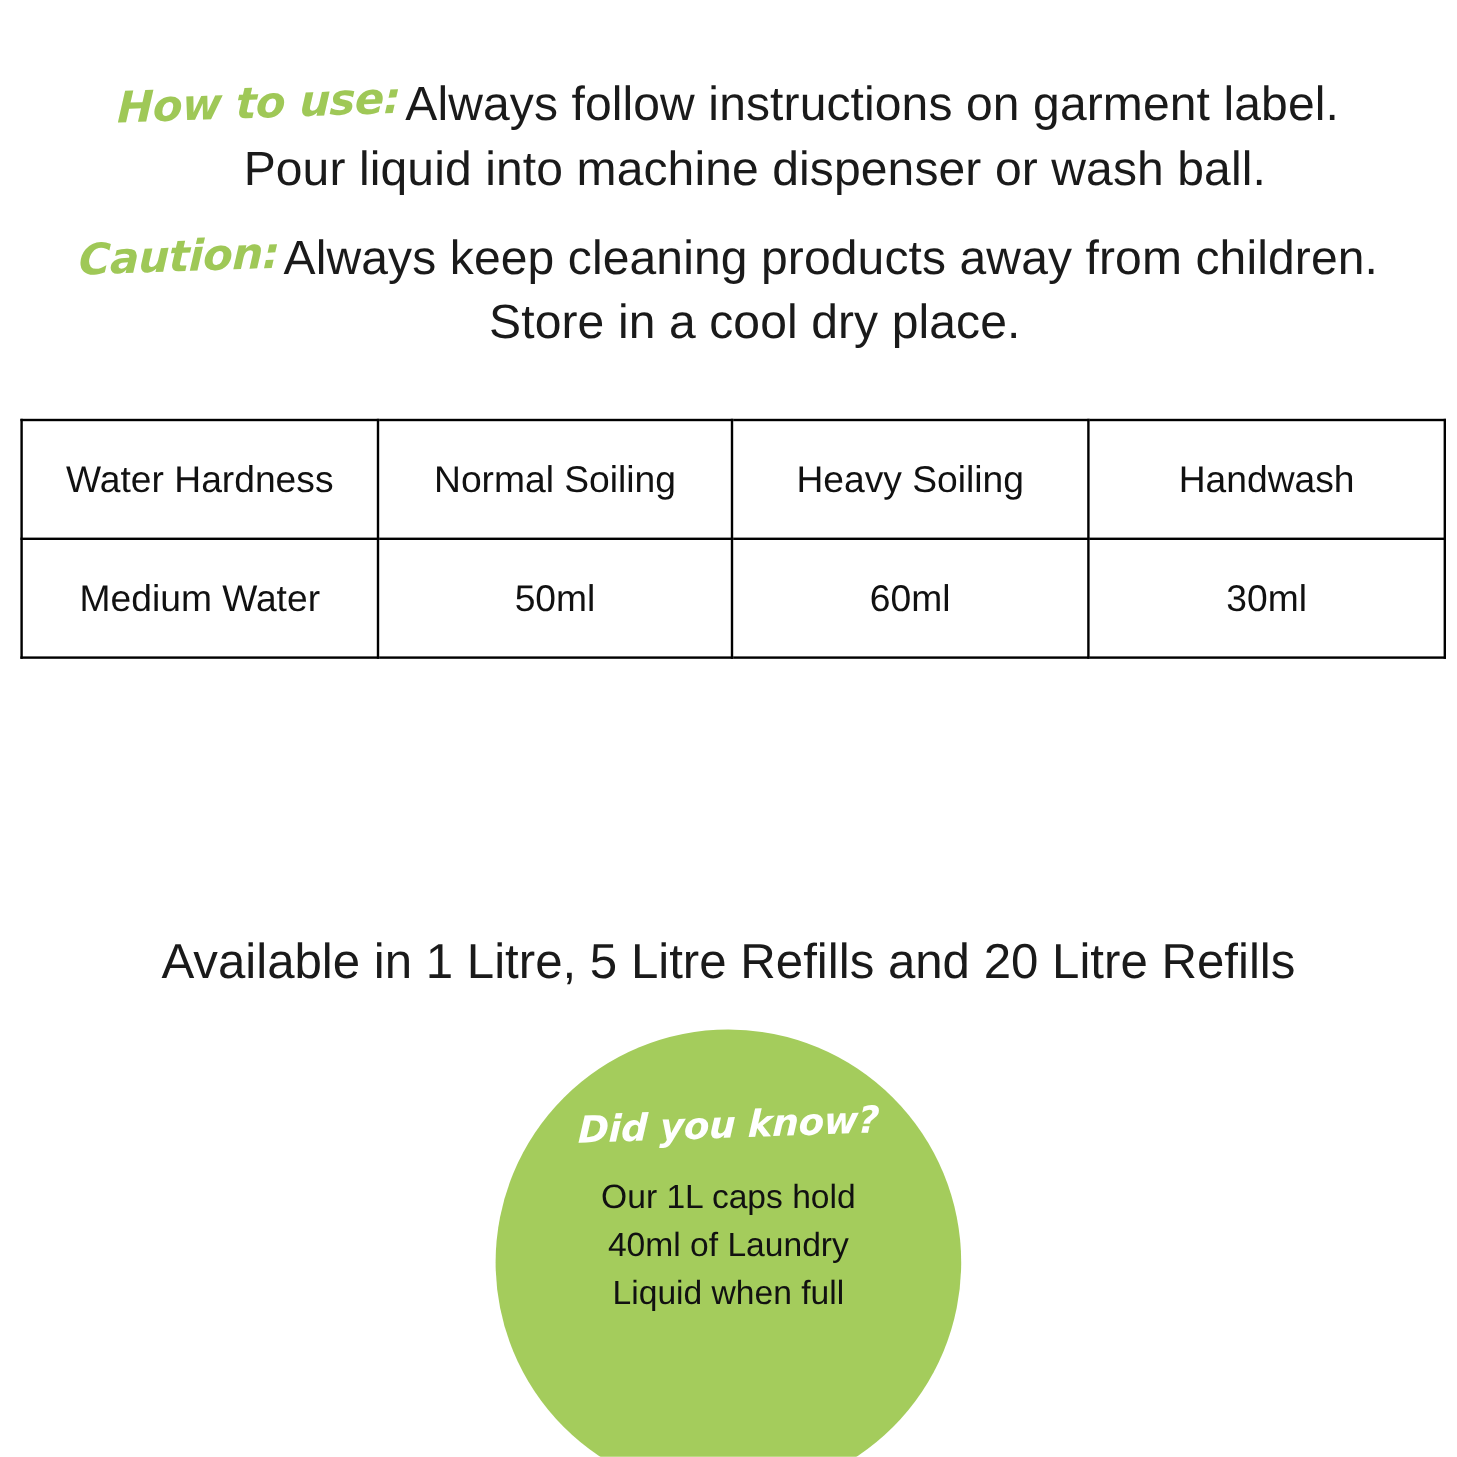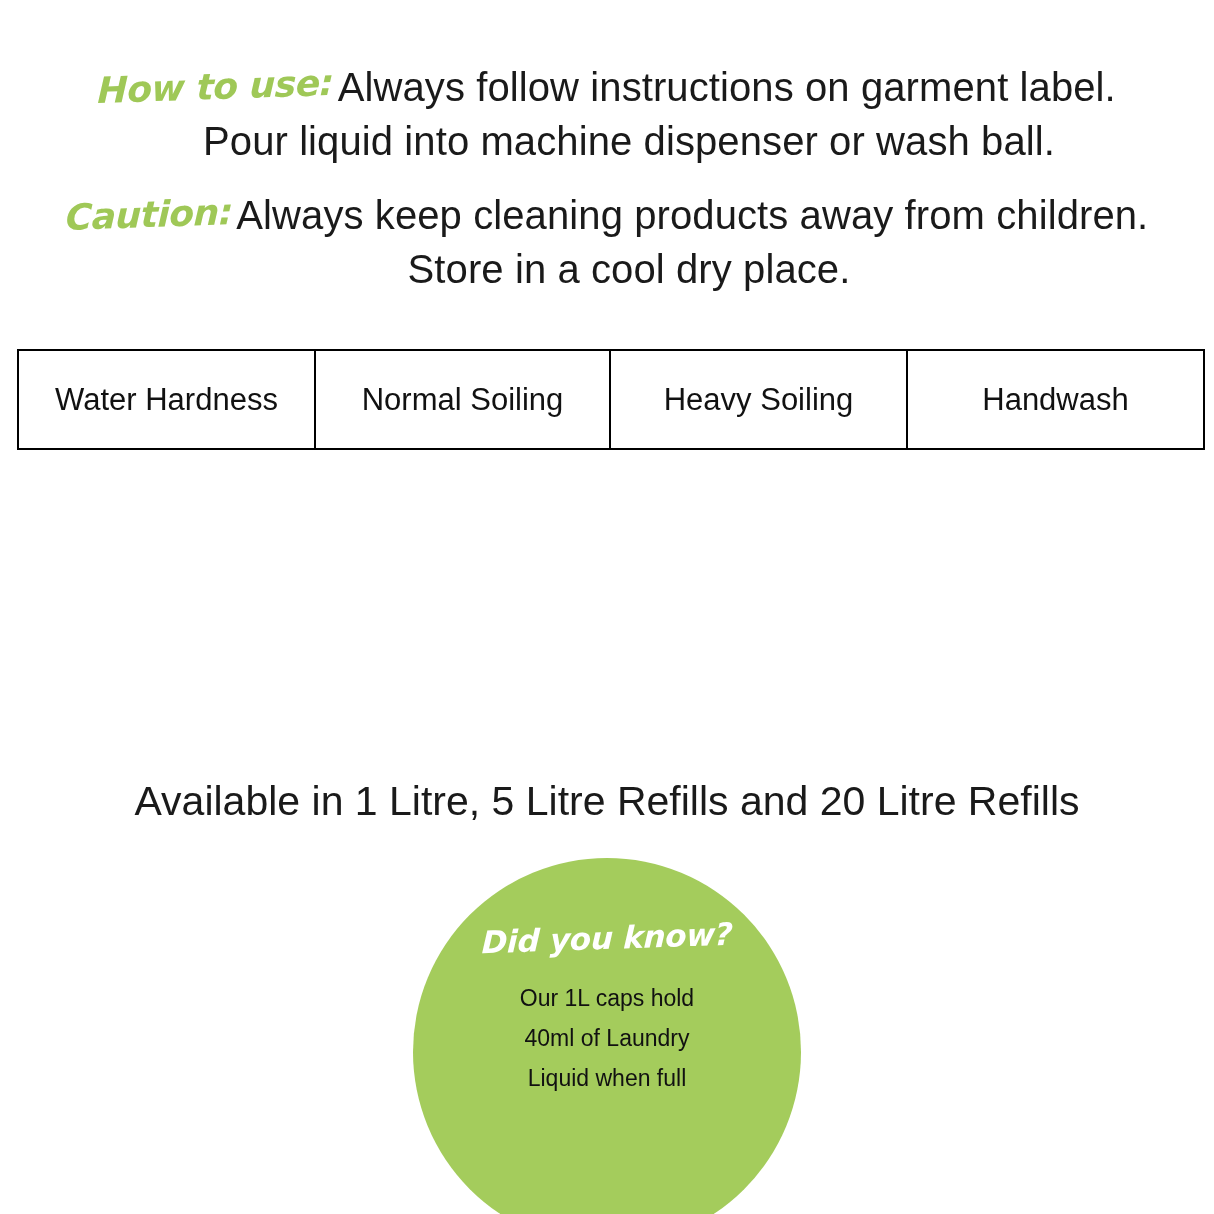--- a/index.html
+++ b/index.html
@@ -118,21 +118,21 @@
     font-size: 31px;
     color: #ffffff;
     letter-spacing: -0.3px;
     transform: skewX(-4deg) rotate(-2deg);
     display: inline-block;
     margin-bottom: 22px;
   }
   .badge-body {
     font-family: "Liberation Sans", sans-serif;
     font-weight: 400;
-    font-size: 23px;
+    font-size: 28px;
     line-height: 40px;
     color: #111111;
   }
   .badge-body div { white-space: nowrap; }
 </style>
 </head>
 <body>
 
 <div class="instructions">
 
@@ -153,20 +153,26 @@
 <table class="dosage-table">
   <thead>
     <tr>
       <th class="col-0">Water Hardness</th>
       <th class="col-1">Normal Soiling</th>
       <th class="col-2">Heavy Soiling</th>
       <th class="col-3">Handwash</th>
     </tr>
   </thead>
   <tbody>
+    <tr>
+      <td class="col-0">Medium Water</td>
+      <td class="col-1">50ml</td>
+      <td class="col-2">60ml</td>
+      <td class="col-3">30ml</td>
+    </tr>
   </tbody>
 </table>
 
 <div class="availability">Available in 1 Litre, 5 Litre Refills and 20 Litre Refills</div>
 
 <div class="badge">
   <div class="badge-title">Did you know?</div>
   <div class="badge-body">
     <div>Our 1L caps hold</div>
     <div>40ml of Laundry</div>

